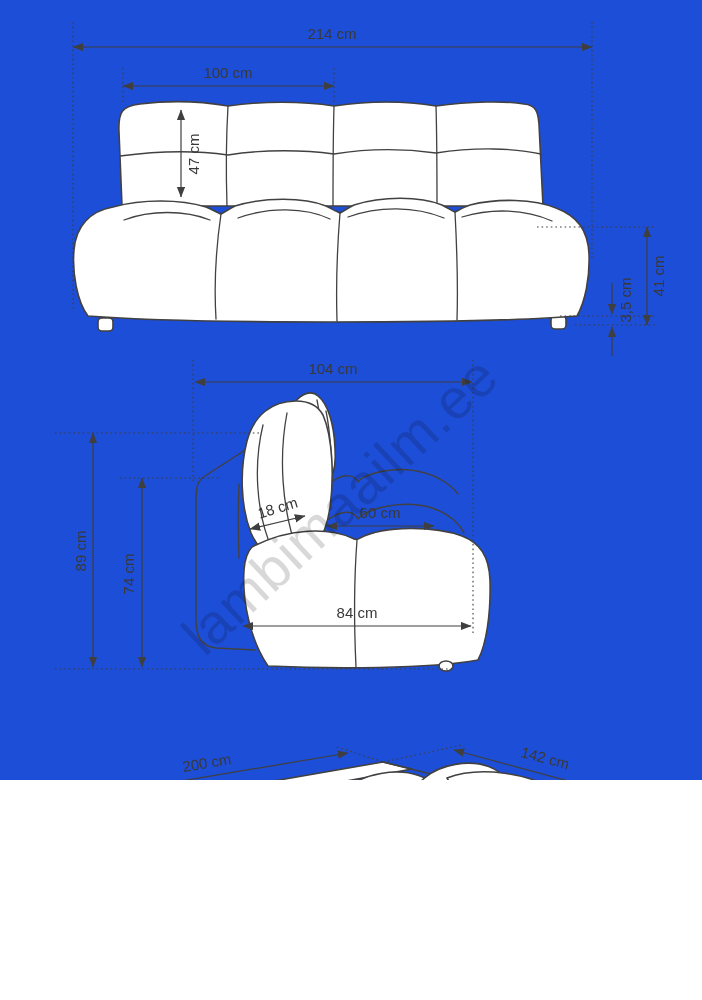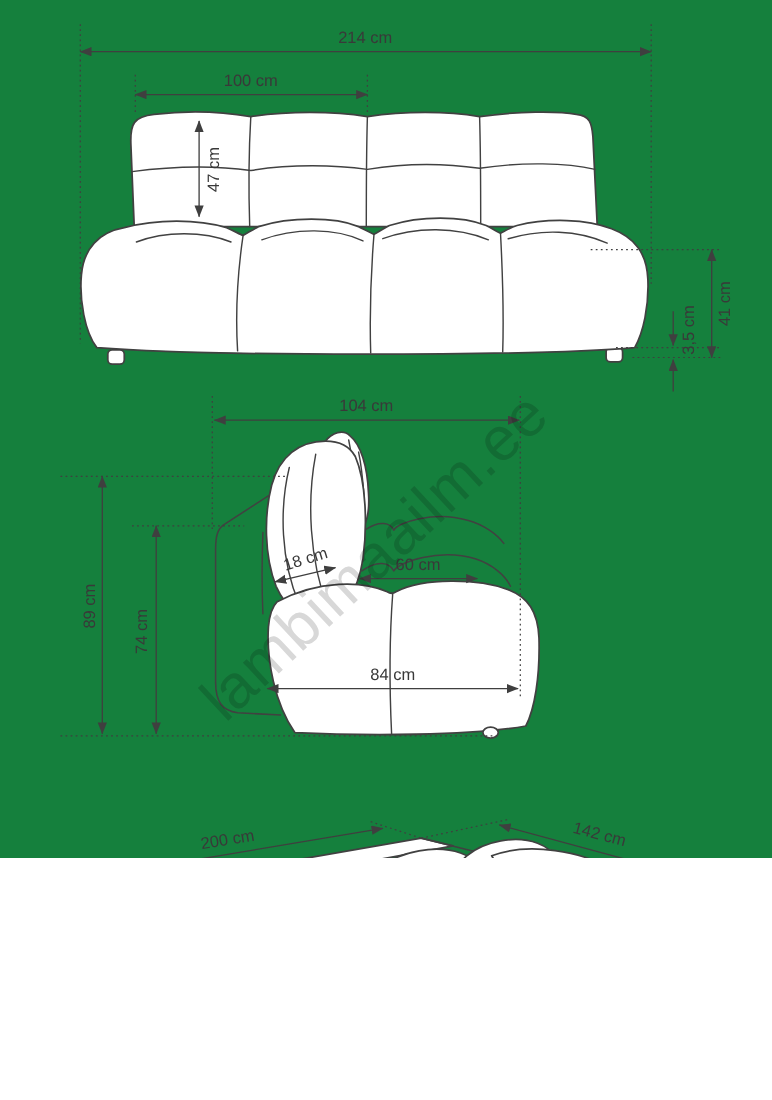--- a/index.html
+++ b/index.html
@@ -1,16 +1,16 @@
 <!DOCTYPE html>
 <html><head>
 <meta charset="utf-8">
 <style>
   html,body{margin:0;padding:0;background:#ffffff;}
-  .canvas{position:relative;width:702px;height:780px;background:#15803d;overflow:hidden;
+  .canvas{position:relative;width:702px;height:780px;background:#1d4ed8;overflow:hidden;
           font-family:"Liberation Sans", sans-serif;text-align:right;}
   svg{position:absolute;left:0;top:0;}
   .outline{fill:#ffffff;stroke:#414141;stroke-width:1.6;stroke-linejoin:round;stroke-linecap:round;}
   .line{fill:none;stroke:#414141;stroke-width:1.4;stroke-linecap:round;stroke-linejoin:round;}
   .seam{fill:none;stroke:#414141;stroke-width:1.3;stroke-linecap:round;}
   .dim{fill:none;stroke:#3f3f3f;stroke-width:1.2;}
   .dot{fill:none;stroke:#3f3f3f;stroke-width:1.1;stroke-dasharray:1.6 3;}
   .lbl{fill:#393939;font-size:15px;font-family:"Liberation Sans",sans-serif;}
   .mid{text-anchor:middle;}
   .watermark{position:absolute;left:340px;top:505px;transform:translate(-50%,-50%) rotate(-43deg);

